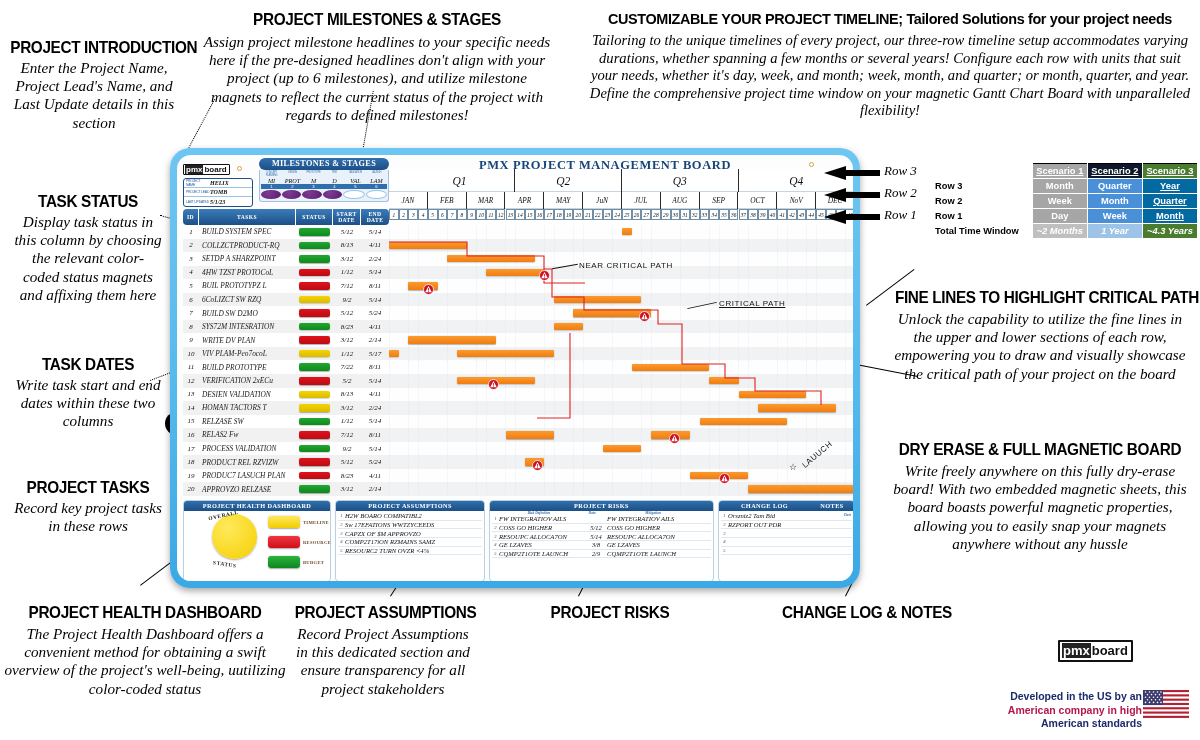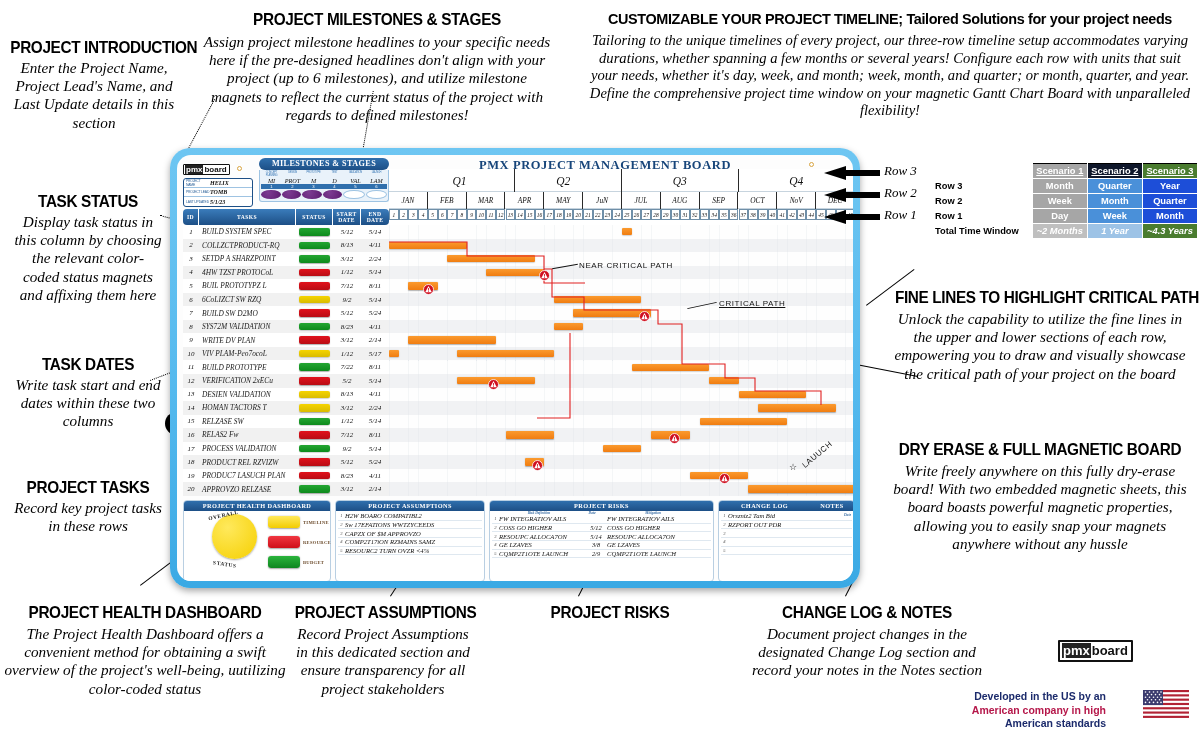--- a/index.html
+++ b/index.html
@@ -177,32 +177,32 @@
   #scen { position:absolute; left:930px; top:163px; width:268px; }
   #scen table { border-collapse:collapse; width:100%; font-family:"Liberation Sans", sans-serif; }
   #scen th, #scen td { border:1.3px solid #fff; font-size:9.3px; text-align:center; height:15px; font-weight:bold; }
   #scen .corner { background:#fff; border-color:#fff; }
   #scen .rowlab { background:#fff; color:#000; text-align:left; padding-left:4px; font-size:9.3px; border:1.3px solid #fff;}
   #scen .h1{background:#a6a6a6;color:#fff;text-decoration:underline;}
   #scen .h2{background:#0f172a;color:#fff;text-decoration:underline;}
   #scen .h3{background:#4a7c2f;color:#fff;text-decoration:underline;}
   #scen .c1{background:#a6a6a6;color:#fff;}
   #scen .c2{background:#4a90d9;color:#fff;}
-  #scen .c3{background:#1d4ed8;color:#fff;}
+  #scen .c3{background:#0369a1;color:#fff;text-decoration:underline;}
   #scen .t1{background:#bfbfbf;color:#fff;font-style:italic;}
   #scen .t2{background:#9dc3e6;color:#fff;font-style:italic;}
   #scen .t3{background:#4a7c2f;color:#fff;font-style:italic;}
   #scen .toprule { border-top:1.6px solid #000; }
 
   .rowlbl { position:absolute; font-family:"Liberation Serif",serif; font-style:italic; font-size:13px; color:#000;}
 
   
   #footlogo { position:absolute; left:1058px; top:640px; }
   #footlogo .pmx-logo { font-size:13px; line-height:16px; border:2px solid #111; padding:1px 2px;}
-  #footnote { position:absolute; left:916px; top:690px; width:190px; text-align:right;
+  #footnote { position:absolute; left:952px; top:690px; width:190px; text-align:right;
      font-family:"Liberation Sans",sans-serif; font-weight:bold; font-size:10.5px; line-height:13.5px; }
   #flag { position:absolute; left:1143px; top:690px; width:46px; height:28px; }
   .us-line1 { color:#1b2a6b; } .us-line2 { color:#b5174a; } .us-line3 { color:#1b2a6b; }
 
   .leader { position:absolute; background:#000; transform-origin:0 0; height:.9px; }
   .dotleader { position:absolute; transform-origin:0 0; height:0; border-top:1.1px dotted #000; }
   .bigdot { position:absolute; border-radius:50%; background:#000; }
   .arrowblk { position:absolute; }
   .handnote { position:absolute; font-family:"Liberation Sans",sans-serif; font-size:8px; color:#111; letter-spacing:.6px; white-space:nowrap;}
 </style>
@@ -248,21 +248,20 @@
   <div class="ann-h">PROJECT ASSUMPTIONS</div>
   <div class="ann-b" style="padding:3px 6px 0;">Record Project Assumptions in this dedicated section and ensure transparency for all project stakeholders</div>
 </div>
 
 <div class="ann" style="left:482px; top:603px; width:256px;">
   <div class="ann-h">PROJECT RISKS</div>
 </div>
 
 <div class="ann" style="left:742px; top:603px; width:250px;">
   <div class="ann-h">CHANGE LOG &amp; NOTES</div>
-  <div class="ann-b" style="padding:3px 2px 0;">Document project changes in the designated Change Log section and record your notes in the Notes section</div>
 </div>
 
 <div class="ann" style="left:884px; top:288px; width:312px;">
   <div class="ann-h">FINE LINES TO HIGHLIGHT CRITICAL PATH</div>
   <div class="ann-b" style="padding:3px 6px 0;">Unlock the capability to utilize the fine lines in the upper and lower sections of each row, empowering you to draw and visually showcase the critical path of your project on the board</div>
 </div>
 
 <div class="ann" style="left:884px; top:440px; width:312px;">
   <div class="ann-h">DRY ERASE &amp; FULL MAGNETIC BOARD</div>
   <div class="ann-b" style="padding:3px 6px 0;">Write freely anywhere on this fully dry-erase board! With two embedded magnetic sheets, this board boasts powerful magnetic properties, allowing you to easily snap your magnets anywhere without any hussle</div>
@@ -420,21 +419,21 @@
           <span class="t-id">7</span>
           <span class="t-name">BUILD SW D2MO</span>
           <span class="t-st">
             <i style="background:linear-gradient(180deg,#e1121c,#b90c14)"></i>
           </span>
           <span class="t-d">5/12</span>
           <span class="t-d">5/24</span>
         </div>
         <div class="trow">
           <span class="t-id">8</span>
-          <span class="t-name">SYS72M VALIDATION</span>
+          <span class="t-name">SYS72M INTESRATION</span>
           <span class="t-st">
             <i style="background:linear-gradient(180deg,#24a632,#0d8a1c)"></i>
           </span>
           <span class="t-d">8/23</span>
           <span class="t-d">4/11</span>
         </div>
         <div class="trow">
           <span class="t-id">9</span>
           <span class="t-name">WRITE DV PLAN</span>
           <span class="t-st">

